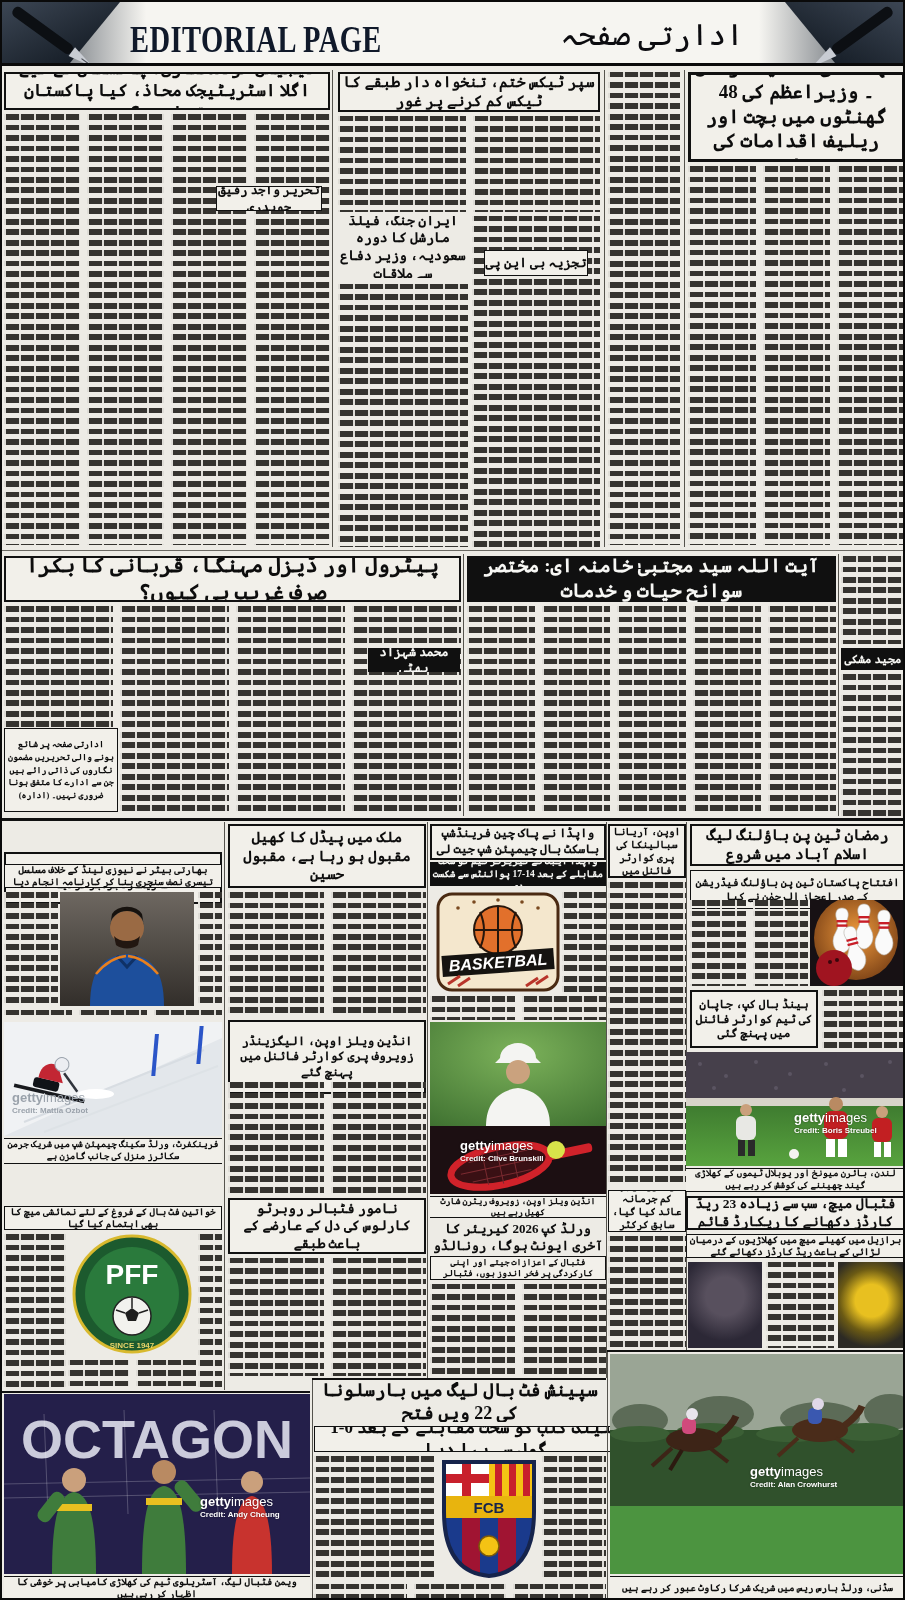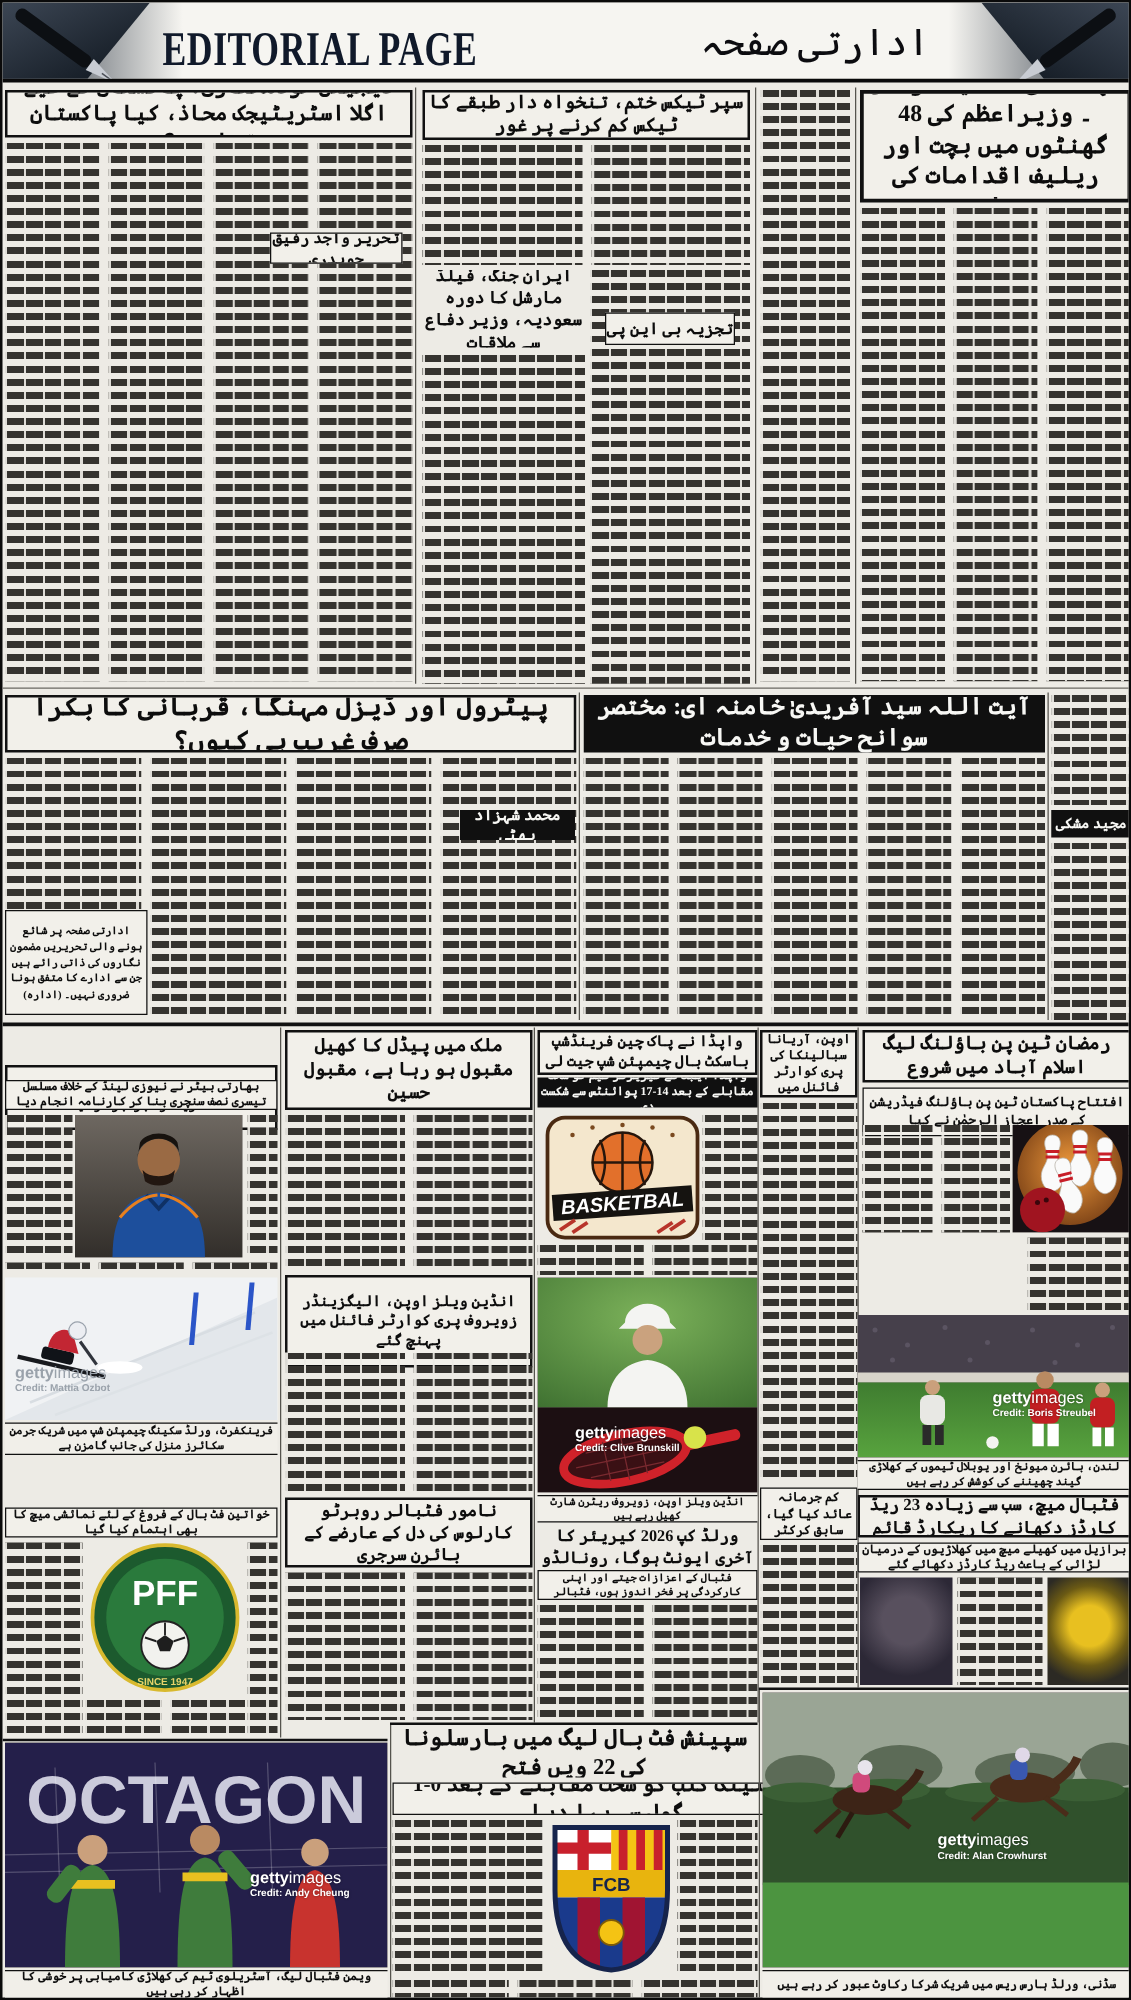--- a/index.html
+++ b/index.html
@@ -107,21 +107,21 @@
   <div class="abs ur hbox" style="left:2px;top:554px;width:457px;height:46px;font-size:21px">پیٹرول اور ڈیزل مہنگا، قربانی کا بکرا صرف غریب ہی کیوں؟</div>
   <div class="abs cols" style="left:2px;top:604px;width:457px;height:208px">
       <i class="tcol"></i>
       <i class="tcol"></i>
       <i class="tcol"></i>
       <i class="tcol"></i>
     </div>
   <div class="abs ur inv" style="left:366px;top:646px;width:92px;height:24px;font-size:12.5px">محمد شہزاد بھٹی</div>
   <div class="abs ur sbox" style="left:2px;top:726px;width:114px;height:84px;font-size:8.5px;line-height:1.5;padding:2px">ادارتی صفحہ پر شائع ہونے والی تحریریں مضمون نگاروں کی ذاتی رائے ہیں جن سے ادارے کا متفق ہونا ضروری نہیں۔ (ادارہ)</div>
 
-  <div class="abs ur inv" style="left:465px;top:554px;width:369px;height:46px;font-size:19px">آیت اللہ سید آفریدیٰ خامنہ ای: مختصر سوانح حیات و خدمات</div>
+  <div class="abs ur inv" style="left:465px;top:554px;width:369px;height:46px;font-size:19px">آیت اللہ سید مجتبیٰ خامنہ ای: مختصر سوانح حیات و خدمات</div>
   <div class="abs cols" style="left:465px;top:604px;width:369px;height:210px">
       <i class="tcol"></i>
       <i class="tcol"></i>
       <i class="tcol"></i>
       <i class="tcol"></i>
       <i class="tcol"></i>
     </div>
   <div class="abs cols" style="left:839px;top:554px;width:64px;height:88px">
       <i class="tcol"></i>
     </div>
@@ -259,21 +259,21 @@
       <i class="tcol"></i>
       <i class="tcol"></i>
     </div>
 
   <div class="abs ur hbox" style="left:226px;top:1018px;width:198px;height:74px;font-size:12px;padding:0 6px">انڈین ویلز اوپن، الیگزینڈر زویروف پری کوارٹر فائنل میں پہنچ گئے</div>
   <div class="abs cols" style="left:226px;top:1080px;width:198px;height:112px">
       <i class="tcol"></i>
       <i class="tcol"></i>
     </div>
 
-  <div class="abs ur hbox" style="left:226px;top:1196px;width:198px;height:56px;font-size:13.5px;padding:0 6px">نامور فٹبالر روبرٹو کارلوس کی دل کے عارضے کے بائرن سرجری</div>
+  <div class="abs ur hbox" style="left:226px;top:1196px;width:198px;height:56px;font-size:13.5px;padding:0 6px">نامور فٹبالر روبرٹو کارلوس کی دل کے عارضے کے باعث طبقے</div>
   <div class="abs cols" style="left:226px;top:1256px;width:198px;height:118px">
       <i class="tcol"></i>
       <i class="tcol"></i>
     </div>
 
   <div class="abs ur hbox" style="left:428px;top:822px;width:176px;height:36px;font-size:12px">واپڈا نے پاک چین فرینڈشپ باسکٹ بال چیمپئن شپ جیت لی</div>
   <div class="abs ur inv" style="left:428px;top:860px;width:176px;height:24px;font-size:9.5px">واپڈا ایبک نے گیریژنز ٹیم کو سخت مقابلے کے بعد 14-17 پوائنٹس سے شکست دی</div>
   <div class="photo" style="left:434px;top:890px;width:124px;height:100px;background:#edebe5">
     <svg width="124" height="100" viewBox="0 0 124 100">
       <rect x="2" y="2" width="120" height="96" rx="14" fill="#f4e7cd" stroke="#4a2a12" stroke-width="3"></rect>
@@ -421,20 +421,21 @@
       <use href="#pin" x="24" y="8"></use>
       <use href="#pin" x="46" y="4"></use>
       <use href="#pin" x="66" y="10"></use>
       <use href="#pin" x="36" y="26" transform="rotate(-14 44 48)"></use>
       <circle cx="24" cy="68" r="18" fill="#a01420"></circle>
       <circle cx="20" cy="62" r="2" fill="#3a060c"></circle>
         <circle cx="27" cy="60" r="2" fill="#3a060c"></circle>
     </svg>
   </div>
 
+  <div class="abs ur hbox" style="left:688px;top:988px;width:128px;height:58px;font-size:11.5px;padding:0 3px">ہینڈ بال کپ، جاپان کی ٹیم کوارٹر فائنل میں پہنچ گئی</div>
   <div class="abs cols" style="left:820px;top:988px;width:83px;height:58px">
       <i class="tcol"></i>
     </div>
 
   <div class="photo" style="left:684px;top:1050px;width:219px;height:114px">
     <svg width="219" height="114" viewBox="0 0 219 114">
       <defs>
           <linearGradient id="pg2" x1="0" y1="0" x2="0" y2="1">
         <stop offset="0" stop-color="#3f7c30"></stop>
             <stop offset="1" stop-color="#58a33e"></stop>

